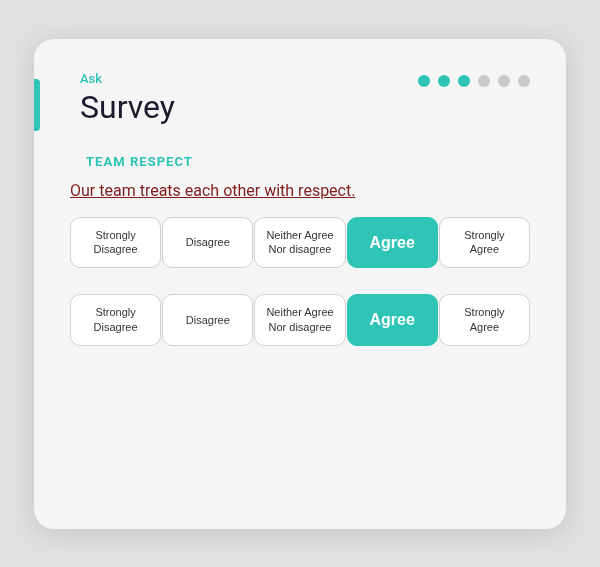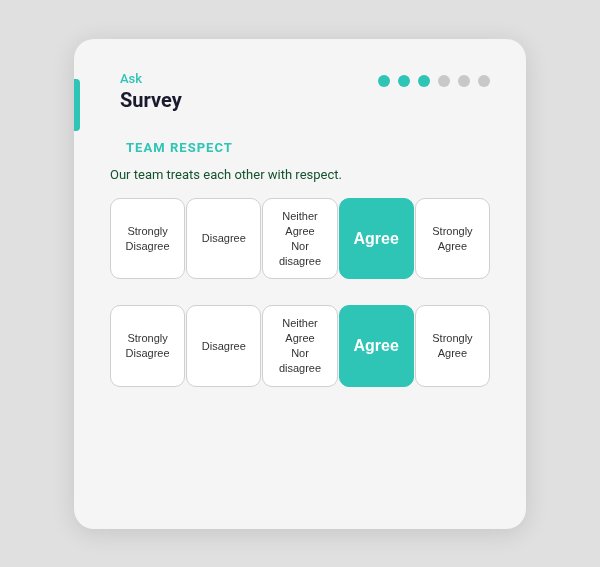--- a/index.html
+++ b/index.html
@@ -9,21 +9,21 @@
       display: flex;
       align-items: center;
       justify-content: center;
       min-height: 100vh;
       font-family: -apple-system, BlinkMacSystemFont, 'Segoe UI', Roboto, sans-serif;
     }
 
     .card {
       background: #f5f5f5;
       border-radius: 20px;
-      width: 452px;
+      width: 532px;
       min-height: 490px;
       padding: 32px 36px 36px 36px;
       position: relative;
       box-shadow: 0 4px 24px rgba(0,0,0,0.12);
       overflow: hidden;
     }
 
     .left-accent {
       position: absolute;
       left: 0;
@@ -46,22 +46,22 @@
     }
 
     .ask-label {
       font-size: 13px;
       color: #2ec4b6;
       font-weight: 500;
       margin-bottom: 2px;
     }
 
     .survey-title {
-      font-size: 20px;
-      font-weight: 700;
+      font-size: 32px;
+      font-weight: 400;
       color: #1a1a2e;
     }
 
     .dots-row {
       display: flex;
       gap: 8px;
       align-items: center;
       padding-top: 4px;
     }
 
@@ -83,24 +83,25 @@
       font-size: 13px;
       font-weight: 700;
       color: #2ec4b6;
       letter-spacing: 0.08em;
       text-transform: uppercase;
       margin-bottom: 10px;
       margin-left: 16px;
     }
 
     .question-text {
-      font-size: 13px;
-      color: #14532d;
+      font-size: 16px;
+      color: #7f1d1d;
       margin-bottom: 14px;
       line-height: 1.5;
+      text-decoration: underline;
     }
 
     .options-row {
       display: flex;
       gap: 1px;
       margin-bottom: 26px;
       flex-wrap: wrap;
     }
 
     .option-btn {

